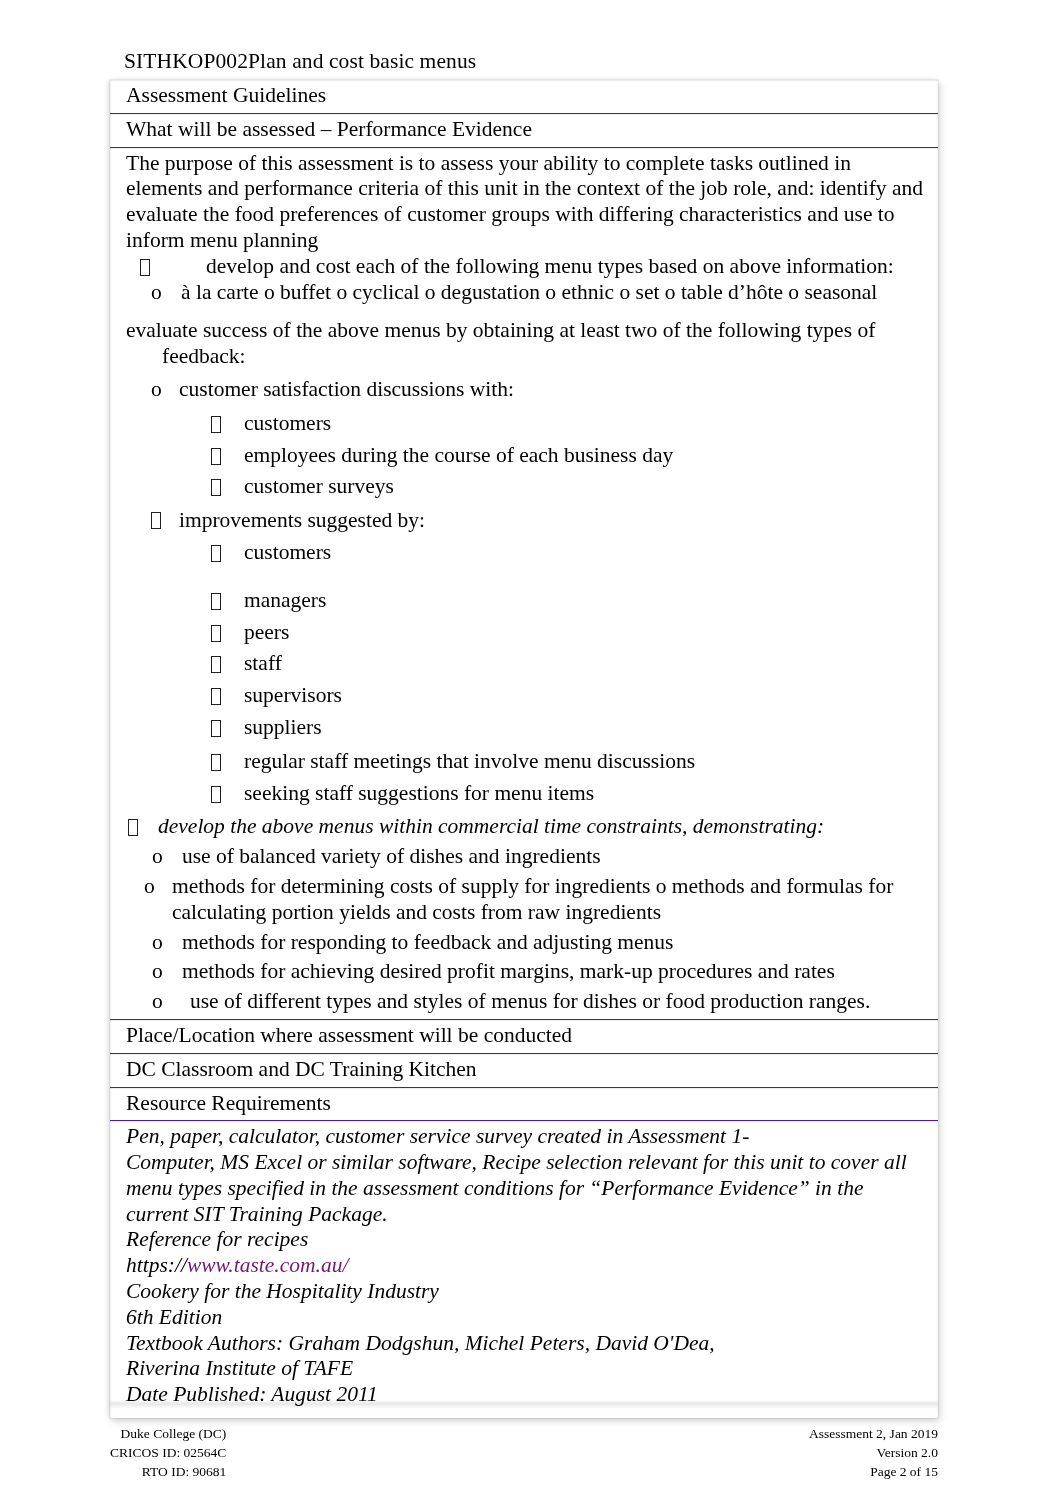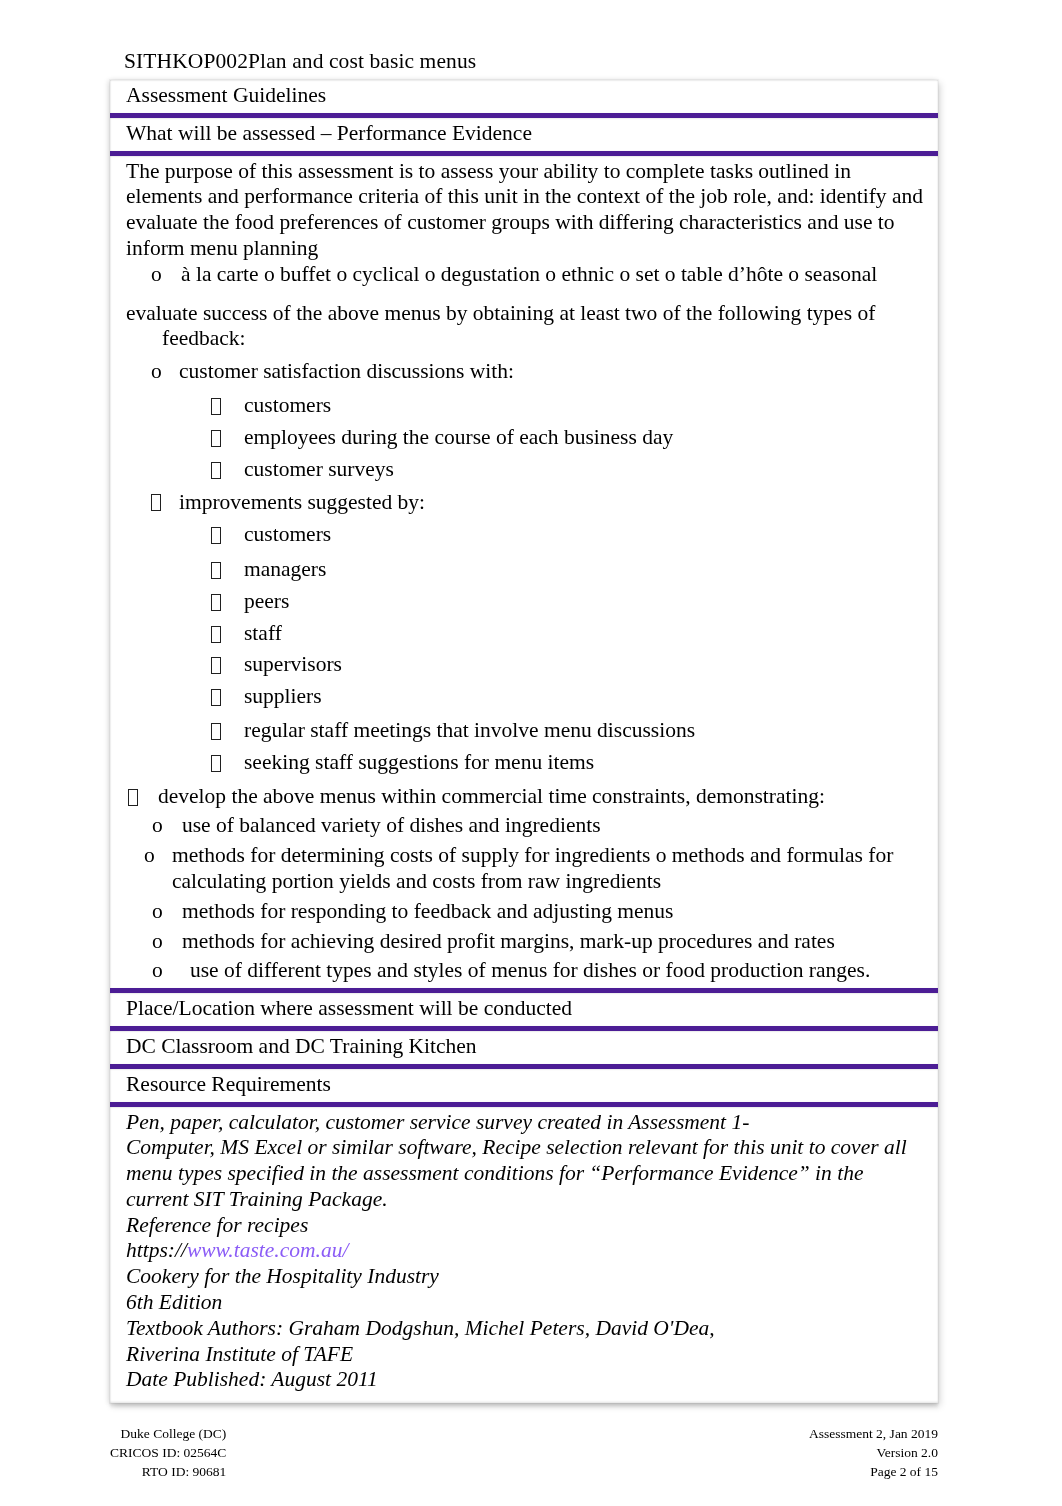--- a/index.html
+++ b/index.html
@@ -59,21 +59,21 @@
     z-index: 2;
     background: #ffffff;
     box-shadow:
         0 0 0 1px rgba(0,0,0,0.035),
         2px 3px 7px rgba(0,0,0,0.17),
         -2px 0 5px rgba(0,0,0,0.10);
   }
   .trow {
     position: relative;
     padding: 3px 14px 4px 16px;
-    border-top: 5px solid #4c1d95;
+    border-top: 1px solid #4c1d95;
     box-shadow: inset 0 1px 2px -1px rgba(0,0,0,0.22),
                 inset 1px 0 2px -1px rgba(0,0,0,0.20),
                 inset -1px 0 2px -1px rgba(0,0,0,0.12);
     background: #ffffff;
   }
   .trow:first-child { border-top: none; }
 
   .trow p,
   .trow div.line {
     margin: 0;
@@ -119,21 +119,21 @@
   .lvl2b { padding-left: 25px; }
   .lvl2b .mk { width: 28px; font-family:"Liberation Serif",serif; }
   .lvl1b { padding-left: 2px; }
   .lvl1b .mk { width: 30px; }
   .lvl2c { padding-left: 26px; }
   .lvl2c .mk { width: 30px; font-family:"Liberation Serif",serif; }
   .hang2 {
     padding-left: 36px;
   }
 
-  .link { color: #8b5cf6; }
+  .link { color: #701a75; }
 
   
   #footer {
     position: absolute;
     left: 110px;
     top: 1402px;
     width: 828px;
     z-index: 3;
   }
   #footer-rule {
@@ -184,20 +184,24 @@
     </div>
 
     <div class="trow">
       <p class="para">What will be assessed – Performance Evidence</p>
     </div>
 
     <div class="trow">
 
       <p class="para">The purpose of this assessment is to assess your ability to complete tasks outlined in elements and performance criteria of this unit in the context of the job role, and: identify and evaluate the food preferences of customer groups with differing characteristics and use to inform menu planning</p>
 
+      <div class="li lvl1">
+        <span class="mk"><span class="tofu"></span></span>
+        <span class="tx">develop and cost each of the following menu types based on above information:</span>
+      </div>
 
       <div class="li lvl2">
         <span class="mk">o</span>
         <span class="tx">à la carte o buffet o cyclical o degustation o ethnic o set o table d’hôte o seasonal</span>
       </div>
 
       <p class="para" style="margin-top:13px;">evaluate success of the above menus by obtaining at least two of the following types of</p>
       <p class="para hang2">feedback:</p>
 
       <div class="li lvl2b" style="margin-top:7px;">
@@ -220,21 +224,21 @@
 
       <div class="li lvl2b" style="margin-top:8px;">
         <span class="mk"><span class="tofu"></span></span>
         <span class="tx">improvements suggested by:</span>
       </div>
 
       <div class="li lvl3" style="margin-top:6px;">
         <span class="mk"><span class="tofu"></span></span>
         <span class="tx">customers</span>
       </div>
-      <div class="li lvl3" style="margin-top:9px;">
+      <div class="li lvl3" style="margin-top:22px;">
         <span class="mk"><span class="tofu"></span></span>
         <span class="tx">managers</span>
       </div>
       <div class="li lvl3" style="margin-top:6px;">
         <span class="mk"><span class="tofu"></span></span>
         <span class="tx">peers</span>
       </div>
       <div class="li lvl3" style="margin-top:6px;">
         <span class="mk"><span class="tofu"></span></span>
         <span class="tx">staff</span>
@@ -249,21 +253,21 @@
       </div>
       <div class="li lvl3" style="margin-top:8px;">
         <span class="mk"><span class="tofu"></span></span>
         <span class="tx">regular staff meetings that involve menu discussions</span>
       </div>
       <div class="li lvl3" style="margin-top:6px;">
         <span class="mk"><span class="tofu"></span></span>
         <span class="tx">seeking staff suggestions for menu items</span>
       </div>
 
-      <div class="li lvl1b" style="margin-top:8px;">
+      <div class="li lvl1b" style="margin-top:8px;font-style:italic;">
         <span class="mk"><span class="tofu"></span></span>
         <span class="tx">develop the above menus within commercial time constraints, demonstrating:</span>
       </div>
 
       <div class="li lvl2c" style="margin-top:4px;">
         <span class="mk">o</span>
         <span class="tx">use of balanced variety of dishes and ingredients</span>
       </div>
       <div class="li" style="margin-top:4px;padding-left:18px;">
         <span class="mk" style="width:28px;font-family:'Liberation Serif',serif;">o</span>

